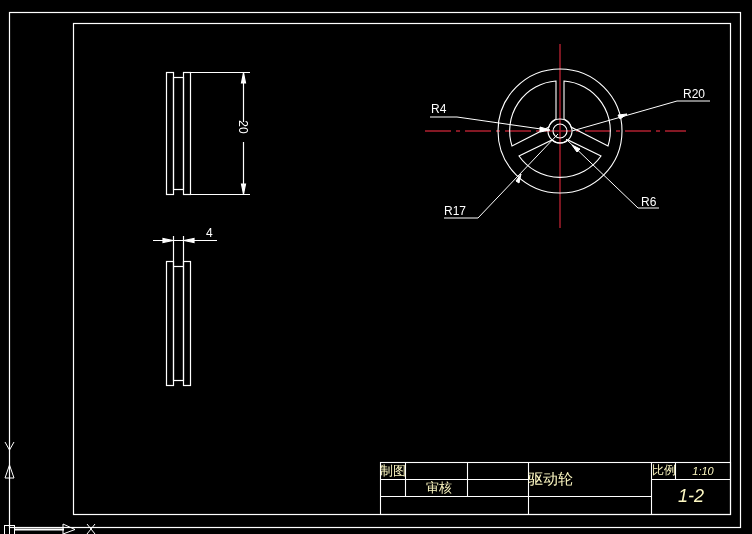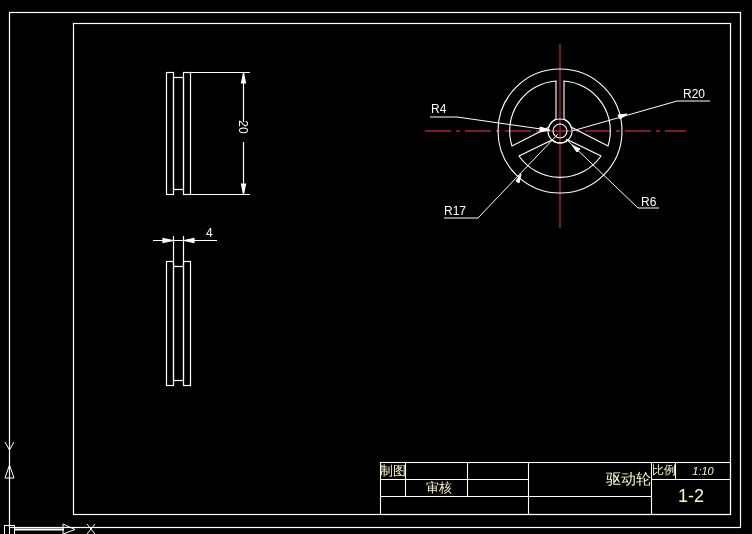--- a/index.html
+++ b/index.html
@@ -99,16 +99,16 @@
     <polygon points="63,524 75,529.5 63,534"></polygon>
     <line x1="87" y1="524" x2="95" y2="534"></line>
     <line x1="95" y1="524" x2="87" y2="534"></line>
   </g>
 </svg>
 
 <div class="tb-text" style="left:380px;top:464px;font-size:13px;">制图</div>
 <div class="tb-text" style="left:380px;top:481px;font-size:13px;margin-left:46px;">审核</div>
 <div class="tb-text" style="left:406px;top:463px;width:61px;height:16px;"></div>
 <div class="tb-text" style="left:406px;top:480px;width:61px;height:16px;"></div>
-<div class="tb-text" style="left:528px;top:470px;width:123px;text-align:right;font-size:15px;line-height:18px;">驱动轮</div>
+<div class="tb-text" style="left:528px;top:470px;width:123px;text-align:left;font-size:15px;line-height:18px;">驱动轮</div>
 <div class="tb-text" style="left:652px;top:464px;font-size:12px;font-family:Liberation Mono, monospace;">比例</div>
 <div class="tb-text" style="left:676px;top:464px;width:54px;text-align:center;font-size:11px;font-family:'Liberation Sans',sans-serif;font-style:italic;">1:10</div>
-<div class="tb-text" style="left:652px;top:486px;width:78px;text-align:center;font-size:18px;line-height:20px;font-family:'Liberation Sans',sans-serif;">1-2</div>
+<div class="tb-text" style="left:652px;top:486px;width:78px;text-align:center;font-size:18px;line-height:20px;font-family:'Liberation Sans',sans-serif;font-style:italic;">1-2</div>
 
 </body></html>

